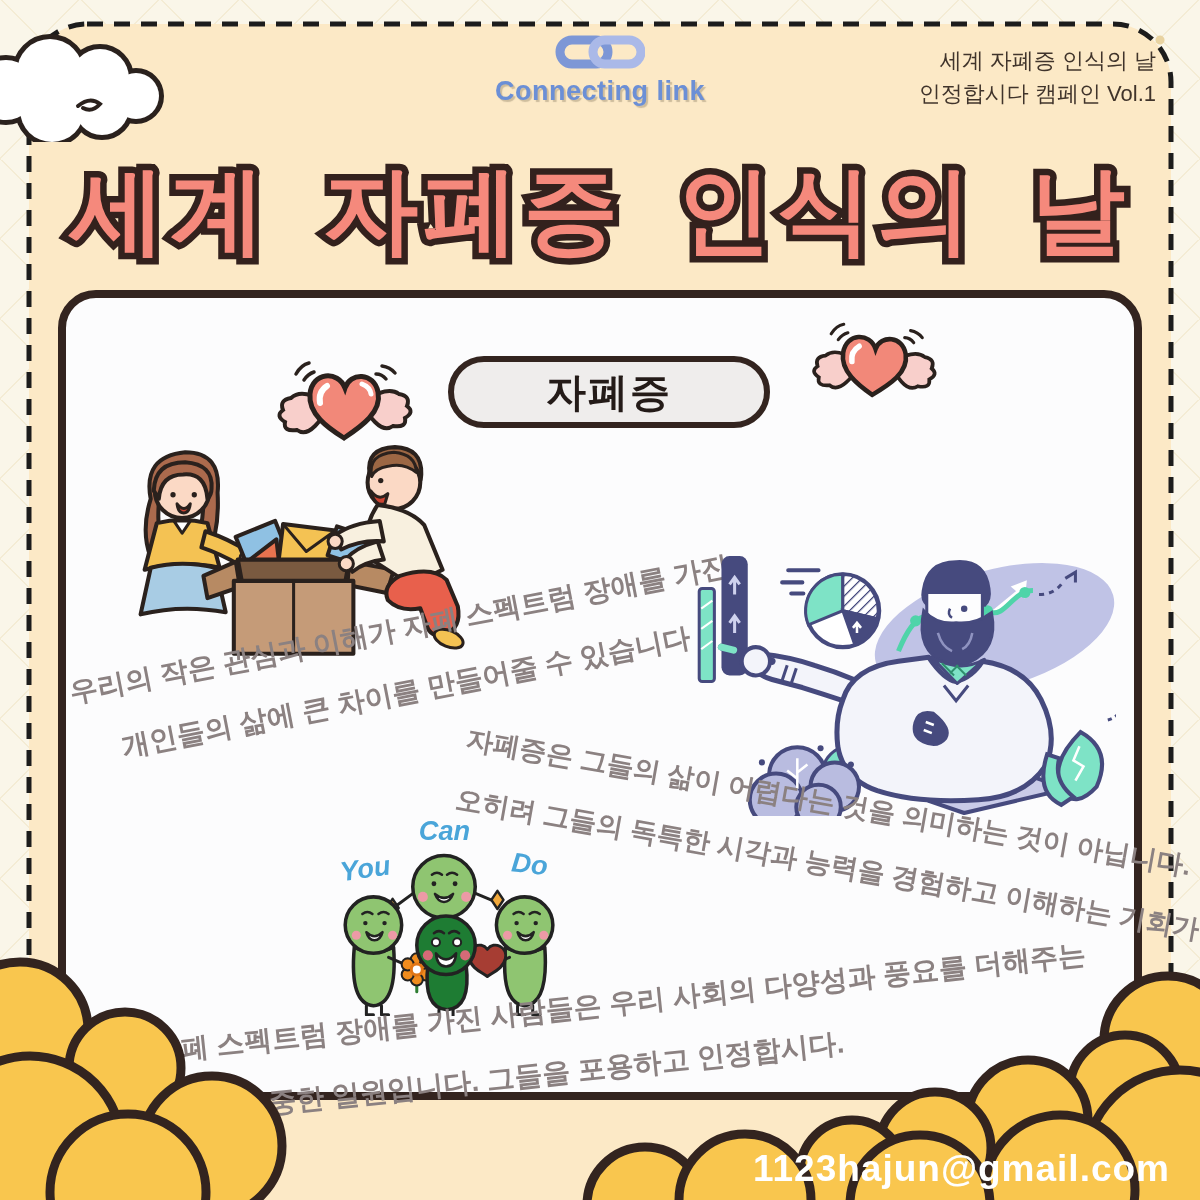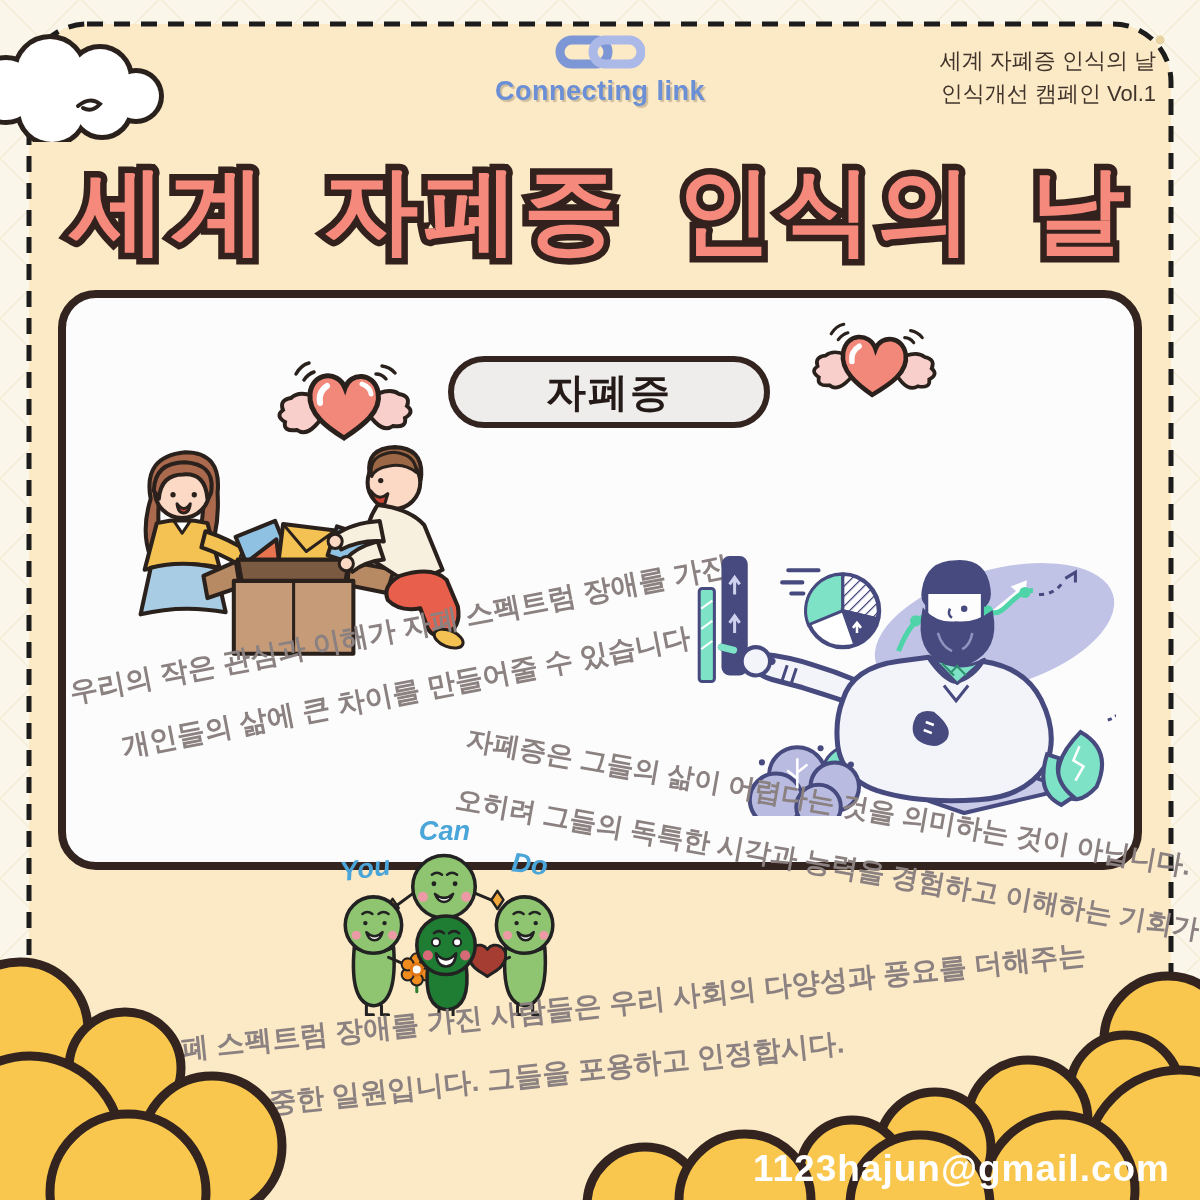--- a/index.html
+++ b/index.html
@@ -40,21 +40,21 @@
   }
   .title-layer{
     position:absolute; width:100%; text-align:center;
     font-size:95px; font-weight:800; letter-spacing:5px; word-spacing:22px; white-space:nowrap;
   }
   .title-stroke{ -webkit-text-stroke:13px #33211d; color:#33211d; }
   .title-fill{ color:#f5897c; }
 
   
   .card{
-    position:absolute; left:58px; top:290px; width:1084px; height:580px; z-index:5;
+    position:absolute; left:58px; top:290px; width:1084px; height:810px; z-index:5;
     background:#fcfcfd; border:8px solid #33241f; border-radius:38px;
   }
   .badge{
     position:absolute; left:382px; top:58px; width:322px; height:72px;
     background:#efedec; border:6px solid #33241f; border-radius:46px;
     display:flex; align-items:center; justify-content:center;
     font-size:40px; font-weight:bold; color:#241b18; letter-spacing:2px;
   }
   .para{
     position:absolute; color:#8b8181; font-weight:600; text-align:center;
@@ -105,21 +105,21 @@
   <div class="logo-wrap">
     <svg class="logo-icon" width="90" height="36" viewBox="0 0 90 36">
       <rect x="5" y="6" width="48" height="24" rx="12" fill="none" stroke="#7d97d6" stroke-width="9"></rect>
       <rect x="38" y="6" width="48" height="24" rx="12" fill="none" stroke="#aab9e8" stroke-width="9"></rect>
     </svg>
     <div class="logo-text">Connecting link</div>
   </div>
 
   <div class="header-right">
     <div>세계 자폐증 인식의 날</div>
-    <div>인식개선 캠페인 Vol.1</div>
+    <div>인정합시다 캠페인 Vol.1</div>
   </div>
 
   <div class="title-wrap">
     <div class="title-layer title-stroke" aria-hidden="true">세계 자폐증 인식의 날</div>
     <div class="title-layer title-fill">세계 자폐증 인식의 날</div>
   </div>
 
   <div class="card">
 
     <svg class="abs" style="left:204px; top:52px;" width="150" height="100" viewBox="0 0 150 100">

